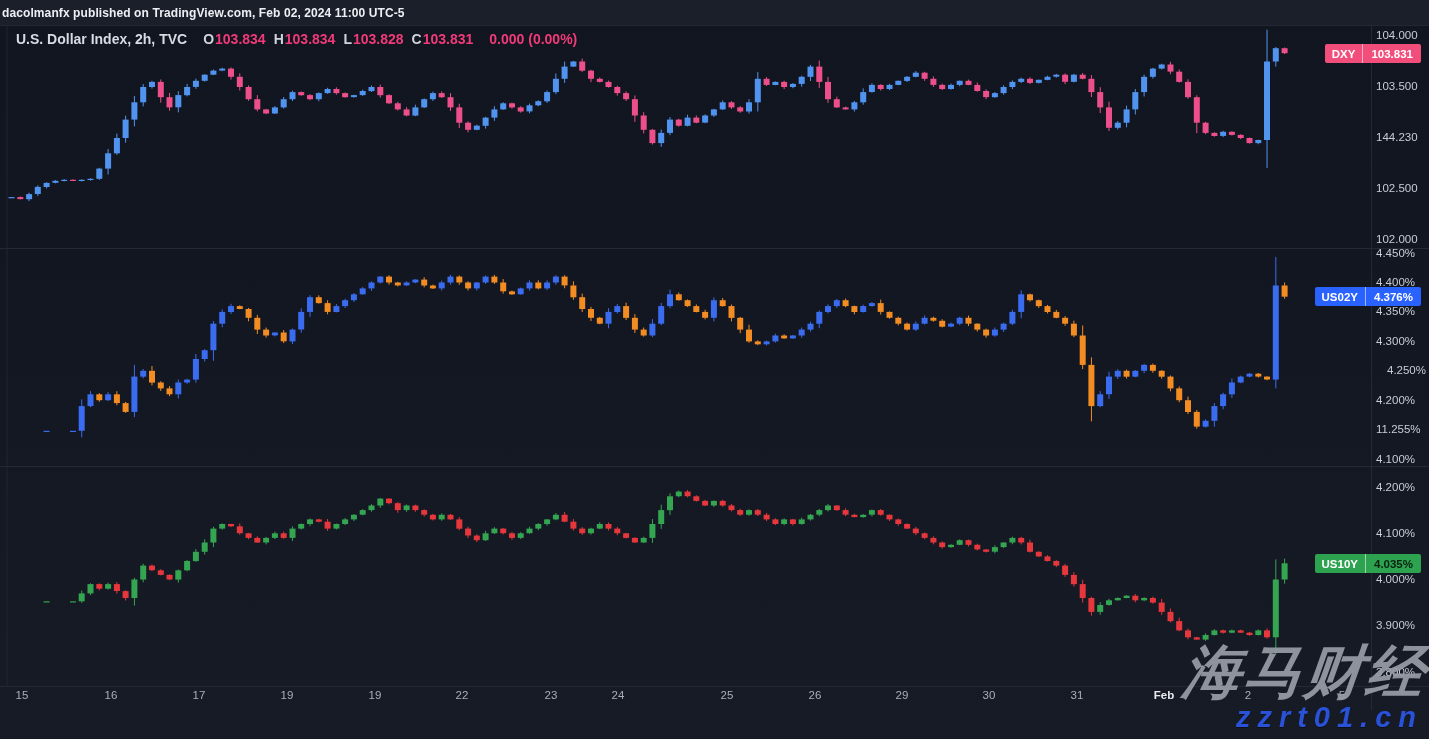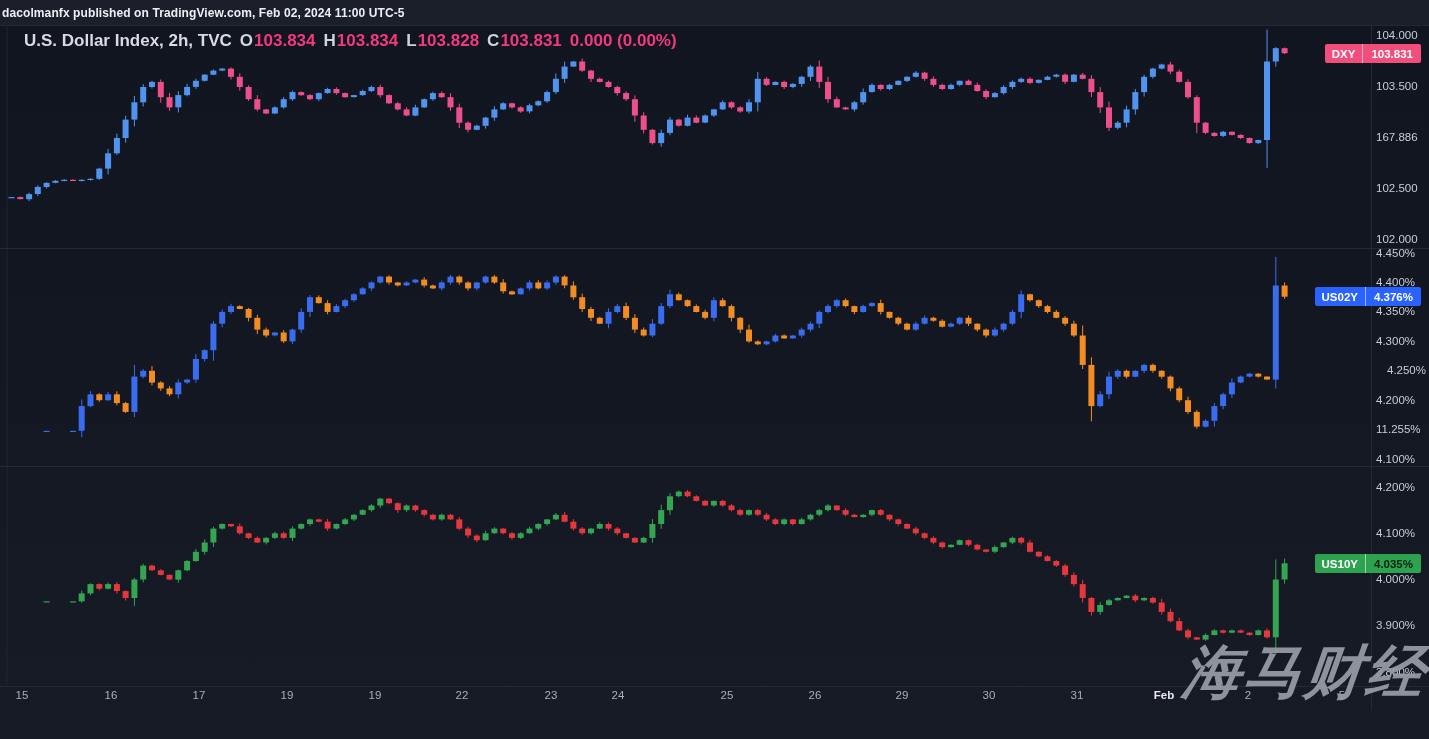--- a/index.html
+++ b/index.html
@@ -4,22 +4,22 @@
 <style>
   html,body{margin:0;padding:0;background:#0d111a;}
   #app{position:relative;width:1429px;height:739px;overflow:hidden;
        font-family:"Liberation Sans",sans-serif;
        background:linear-gradient(180deg,#11151f 0%,#131722 45%,#171b26 100%);}
   
   #topbar{position:absolute;left:0;top:0;width:1429px;height:25px;background:#1b1f2a;
           border-bottom:1px solid #222734;display:flex;align-items:center;}
   #topbar .pub{margin-left:2px;font-size:12px;font-weight:700;color:#edeff4;letter-spacing:.1px;}
   
-  #legend{position:absolute;left:24px;top:31px;display:flex;align-items:center;gap:8px;
-          font-size:17px;font-weight:600;z-index:5;}
+  #legend{position:absolute;left:16px;top:31px;display:flex;align-items:center;gap:16px;
+          font-size:14px;font-weight:600;z-index:5;}
   #legend .title{color:#d8dbe3;}
   #legend .kv{display:flex;gap:1px;}
   #legend .k{color:#cfd3dc;}
   #legend .v{color:#f23a7a;}
   #legend .chg{color:#f23a7a;}
   
   #chart-svg{position:absolute;left:0;top:0;z-index:1;}
   
   .tick{position:absolute;left:1376px;width:50px;height:15px;font-size:11.5px;color:#c8ccd5;
         line-height:15px;z-index:2;}
@@ -929,21 +929,21 @@
           <span class="k">C</span>
           <span class="v">103.831</span>
         </span>
       </span>
     <span class="chg">0.000 (0.00%)</span>
   </div>
 
   <div id="ticks-layer">
       <div class="tick" style="top: 28px;">104.000</div>
       <div class="tick" style="top: 79px;">103.500</div>
-      <div class="tick" style="top: 130px;">167.886</div>
+      <div class="tick" style="top: 130px;">144.230</div>
       <div class="tick" style="top: 181px;">102.500</div>
       <div class="tick" style="top: 232px;">102.000</div>
       <div class="tick" style="top: 246px;">4.450%</div>
       <div class="tick" style="top: 275px;">4.400%</div>
       <div class="tick" style="top: 304px;">4.350%</div>
       <div class="tick" style="top: 334px;">4.300%</div>
       <div class="tick" style="top: 363px; text-align: right;">4.250%</div>
       <div class="tick" style="top: 393px;">4.200%</div>
       <div class="tick" style="top: 422px;">11.255%</div>
       <div class="tick" style="top: 452px;">4.100%</div>
@@ -983,15 +983,16 @@
         <span class="pv" style="color: rgb(255, 255, 255);">4.376%</span>
       </div>
       <div class="badge" style="top: 554px; background: rgb(45, 162, 79);">
         <span class="nm" style="color: rgb(255, 255, 255);">US10Y</span>
         <span class="dv"></span>
         <span class="pv" style="color: rgb(10, 35, 18);">4.035%</span>
       </div>
     </div>
 
   <div id="wm-cn">海马财经</div>
+  <div id="wm-url">zzrt01.cn</div>
 
 
 </div>
 
 </body></html>

